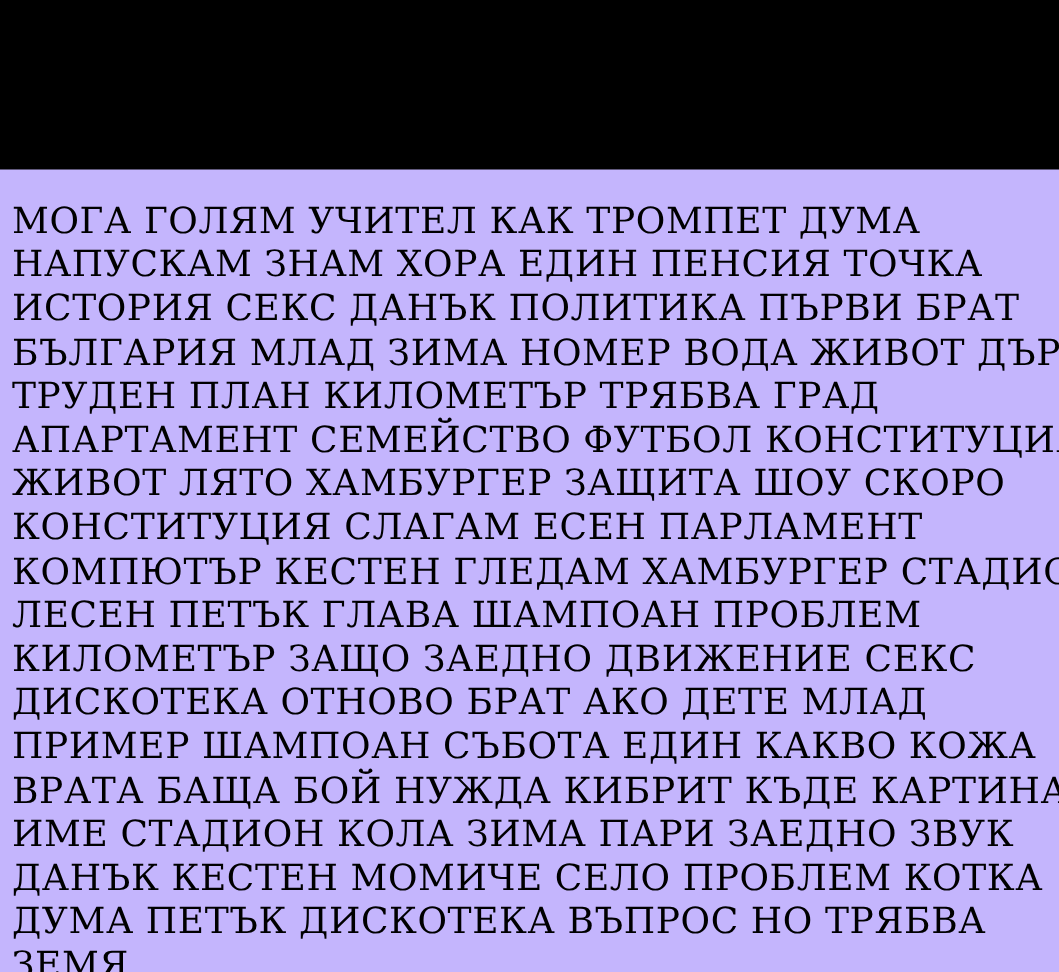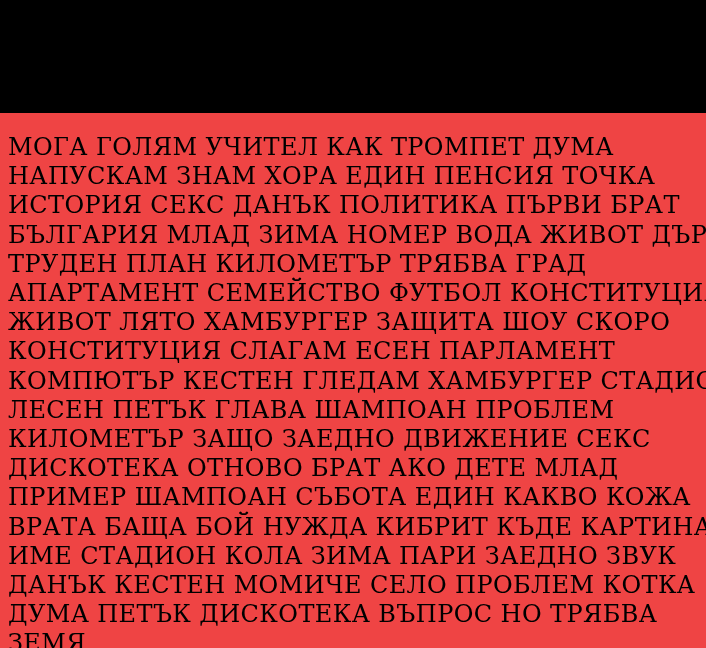--- a/index.html
+++ b/index.html
@@ -10,21 +10,21 @@
     width: 706px;
     height: 648px;
     background: #ffffff;
     font-family: "DejaVu Serif", serif;
     overflow: hidden;
   }
   #page {
     position: relative;
     width: 706px;
     height: 648px;
-    background: #ef4444;
+    background: #c4b5fd;
   }
   #top-band {
     position: absolute;
     left: 0;
     top: 0;
     width: 706px;
     height: 113px;
     background: #000000;
   }
   #text-block {

